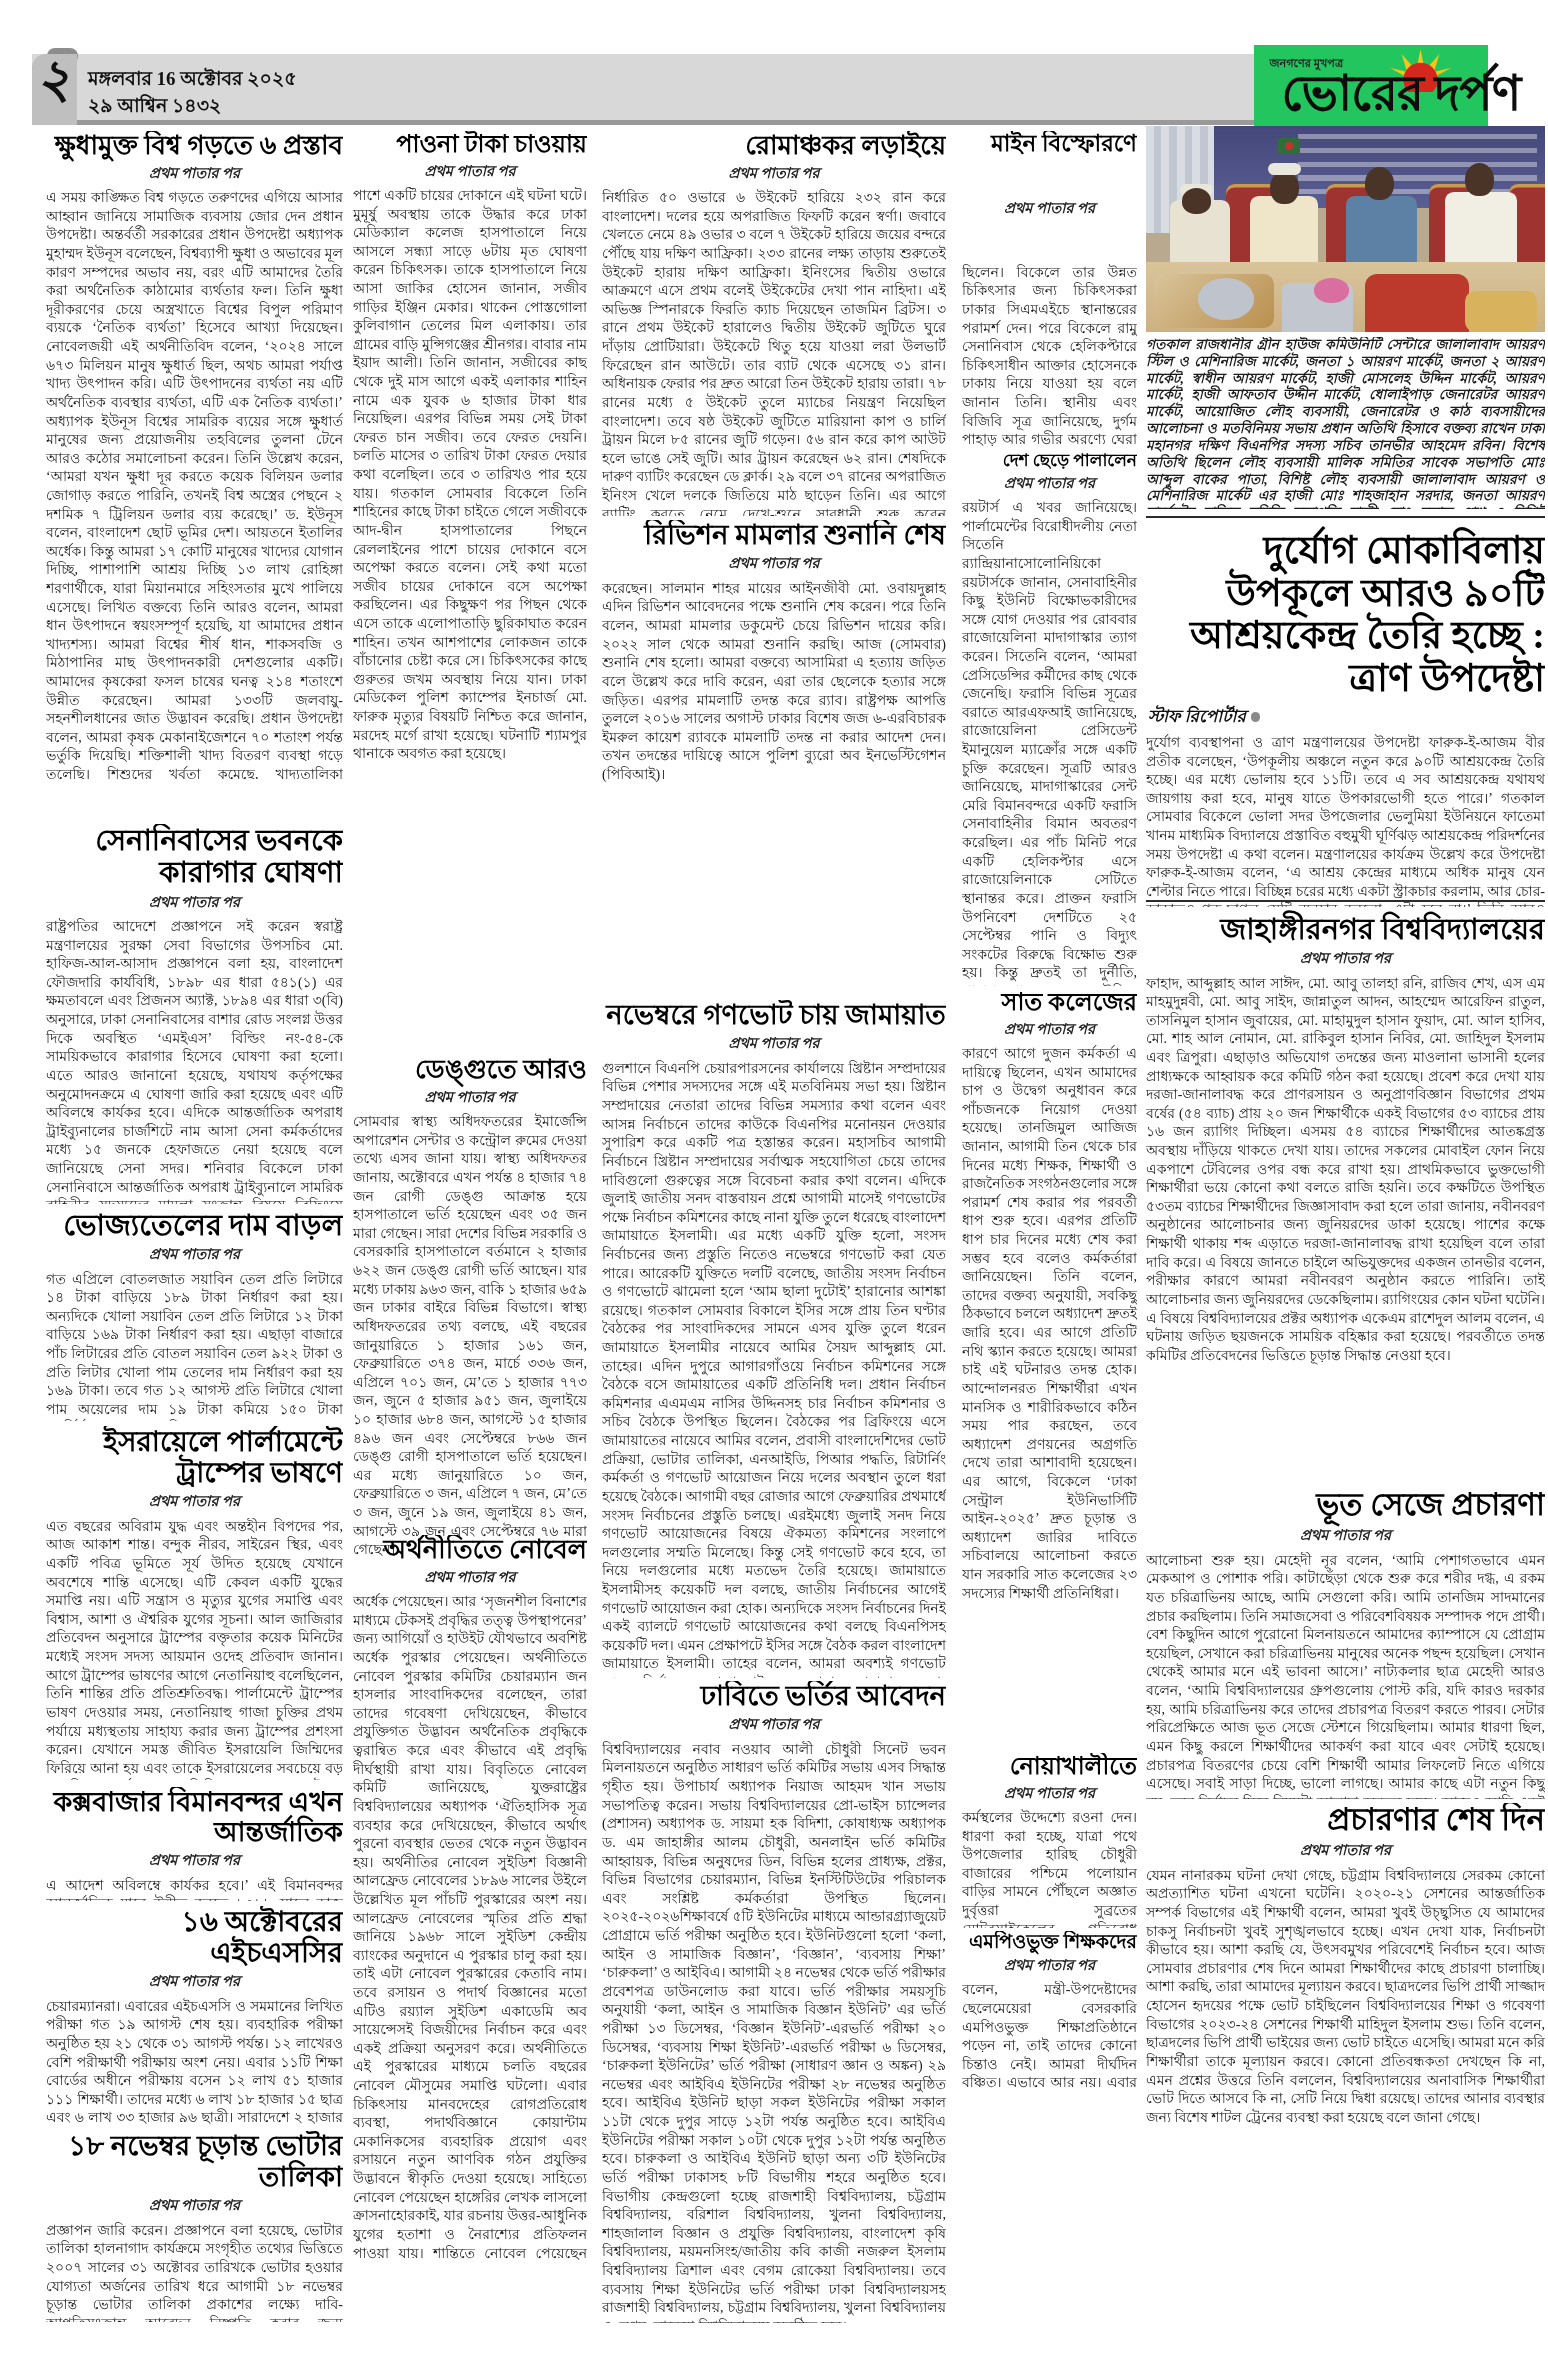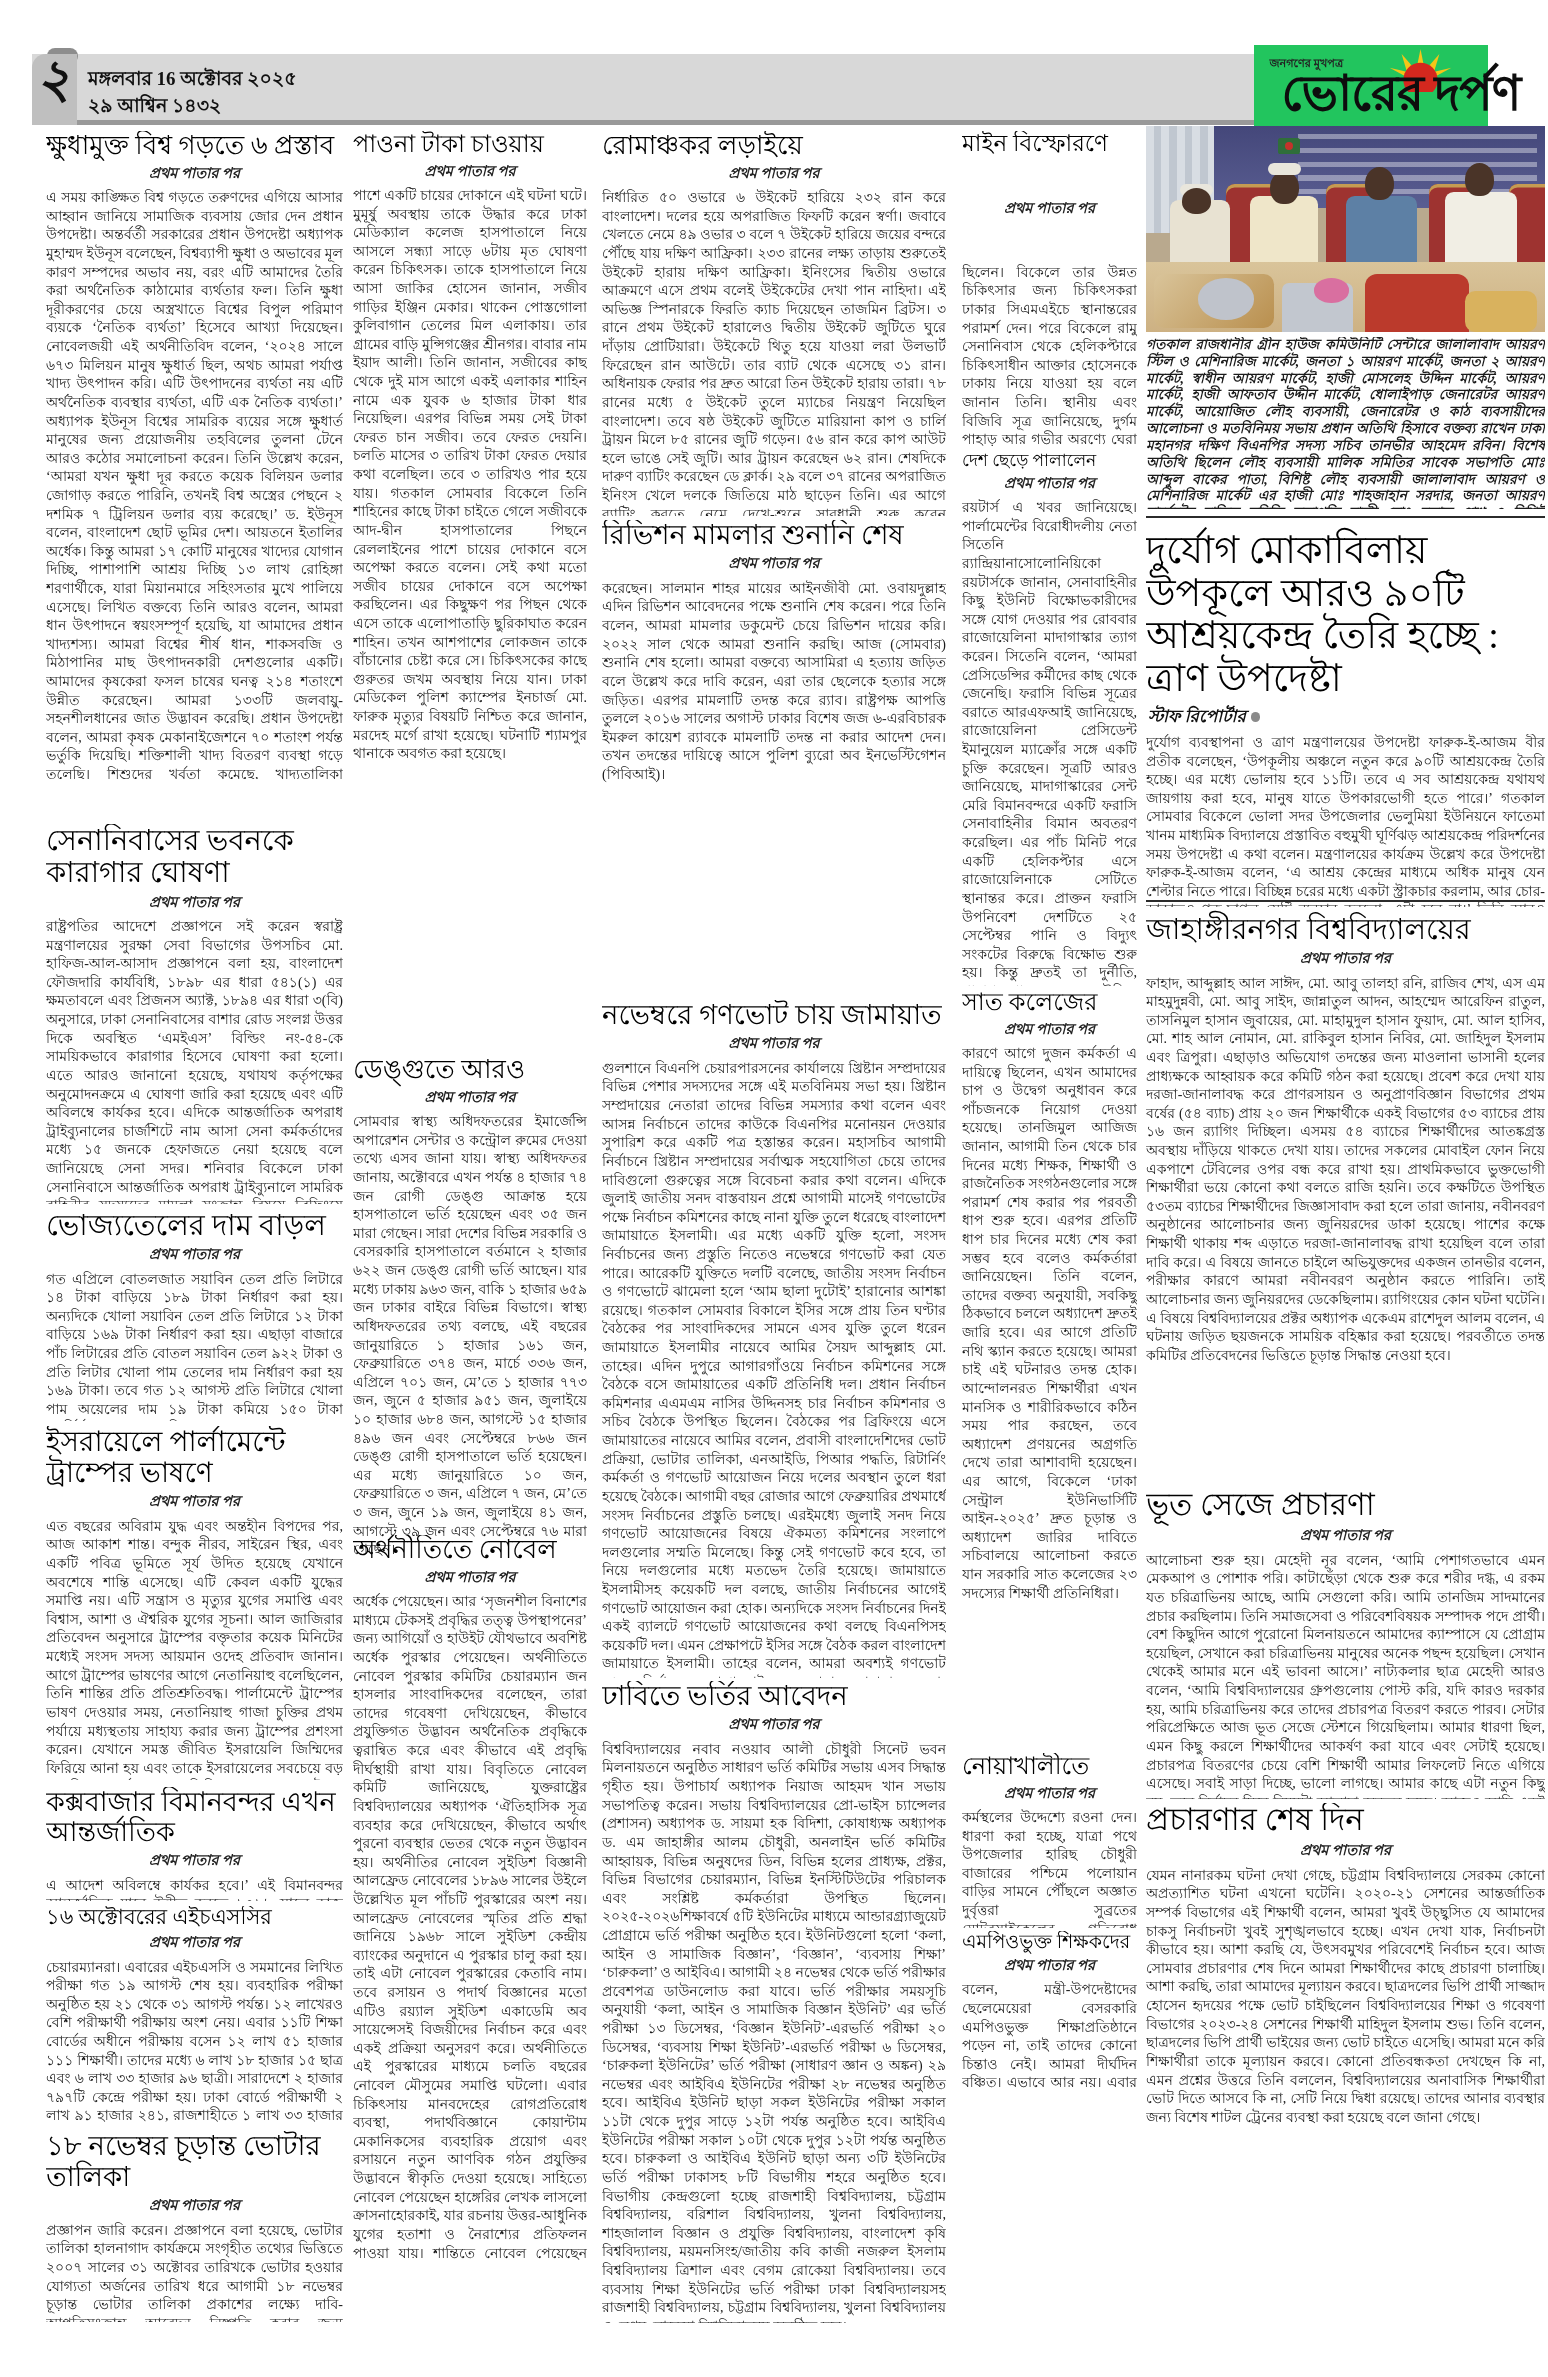--- a/index.html
+++ b/index.html
@@ -11,21 +11,21 @@
   .hdr-tab-cap{position:absolute;left:47px;top:48px;width:31px;height:15.5px;background:#8d8d8d;border-radius:8.6px;}
   .hdr-pageno{position:absolute;left:36px;top:53px;font-size:53px;font-weight:700;color:#111;font-style:italic;line-height:1;}
   .hdr-date1{position:absolute;left:88px;top:64px;font-size:19px;font-weight:700;color:#111;}
   .hdr-date2{position:absolute;left:88px;top:91px;font-size:19px;font-weight:700;color:#111;}
   .masthead{position:absolute;left:1254px;top:45px;width:234px;height:81px;background:#22c55e;}
   .masthead .tagline{position:absolute;left:15.5px;top:10.3px;font-size:11.2px;font-weight:700;color:#222;}
   .masthead .sun{position:absolute;left:127px;top:1.7px;}
   .masthead .title{position:absolute;left:0px;top:24px;width:294px;text-align:center;font-size:49px;font-weight:800;color:#0d0d0d;line-height:1.0;letter-spacing:-0.9px;}
   
   article{position:absolute;display:flex;flex-direction:column;overflow:hidden;}
-  article h2{margin:0 0 1.7px 0;text-align:left;font-weight:400;color:#000;line-height:1.12;}
+  article h2{margin:0 0 1.7px 0;text-align:right;font-weight:700;color:#000;line-height:1.12;}
   .kicker{text-align:center;font-style:italic;font-weight:600;font-size:14.6px;color:#222;margin-bottom:3.4px;}
   .byline{font-style:italic;font-weight:700;font-size:17px;color:#111;margin:1.7px 0 3.4px 1.7px;}
   .byline .dot{display:inline-block;width:9.5px;height:9.5px;border-radius:50%;background:#8a8a8a;margin-left:5.2px;}
   .abody{flex:1 1 auto;overflow:hidden;text-align:justify;font-size:14px;line-height:1.33;color:#1b1b1b;}
   .rule-top{border-top:2.6px solid #2b2b2b;padding-top:11px;}
   
   .photo{position:absolute;left:1146px;top:126px;width:399px;height:206px;overflow:hidden;background:#b9a98e;}
   .ph-banner{position:absolute;left:0;top:0;width:100%;height:40%;background:linear-gradient(180deg,#44477a,#5a5e92);}
   .ph-bannertxt{position:absolute;left:38%;top:4%;width:60%;height:32%;background:repeating-linear-gradient(180deg,rgba(255,255,255,.55) 0 5.2px,rgba(255,255,255,0) 5.2px 13.8px);opacity:.7;}
   .ph-flag{position:absolute;left:33%;top:6%;width:22.4px;height:15.5px;background:#2f6e3a;border-radius:2.6px;}
@@ -117,21 +117,21 @@
       <h2 style="font-size: 28px;">ইসরায়েলে পার্লামেন্টে ট্রাম্পের ভাষণে</h2>
       <div class="kicker">প্রথম পাতার পর</div>
       <div class="abody">এত বছরের অবিরাম যুদ্ধ এবং অন্তহীন বিপদের পর, আজ আকাশ শান্ত। বন্দুক নীরব, সাইরেন স্থির, এবং একটি পবিত্র ভূমিতে সূর্য উদিত হয়েছে যেখানে অবশেষে শান্তি এসেছে। এটি কেবল একটি যুদ্ধের সমাপ্তি নয়। এটি সন্ত্রাস ও মৃত্যুর যুগের সমাপ্তি এবং বিশ্বাস, আশা ও ঐশ্বরিক যুগের সূচনা। আল জাজিরার প্রতিবেদন অনুসারে ট্রাম্পের বক্তৃতার কয়েক মিনিটের মধ্যেই সংসদ সদস্য আয়মান ওদেহ প্রতিবাদ জানান। আগে ট্রাম্পের ভাষণের আগে নেতানিয়াহু বলেছিলেন, তিনি শান্তির প্রতি প্রতিশ্রুতিবদ্ধ। পার্লামেন্টে ট্রাম্পের ভাষণ দেওয়ার সময়, নেতানিয়াহু গাজা চুক্তির প্রথম পর্যায়ে মধ্যস্থতায় সাহায্য করার জন্য ট্রাম্পের প্রশংসা করেন। যেখানে সমস্ত জীবিত ইসরায়েলি জিম্মিদের ফিরিয়ে আনা হয় এবং তাকে ইসরায়েলের সবচেয়ে বড় বন্ধু হিসাবে বর্ণনা করেন। তিনি বলেন, ডোনাল্ড ট্রাম্প হলেন হোয়াইট হাউসে ইসরায়েল রাষ্ট্রের সবচেয়ে বড় বন্ধু। কোন আমেরিকান প্রেসিডেন্ট ইসরায়েলের জন্য এর চেয়ে বেশি কিছু করেননি।</div>
     </article>
     <article style="left: 46px; width: 297px; top: 1787px; height: 114px;">
       <h2 style="font-size: 27px;">কক্সবাজার বিমানবন্দর এখন আন্তর্জাতিক</h2>
       <div class="kicker">প্রথম পাতার পর</div>
       <div class="abody">এ আদেশ অবিলম্বে কার্যকর হবে।’ এই বিমানবন্দর আন্তর্জাতিক মানে উন্নীত করতে ২০২১ সালে কাজ শুরু করে বাংলাদেশ বেসামরিক বিমান চলাচল কর্তৃপক্ষ (বেবিচক)। বিদ্যমান ৬ হাজার ৭৭৫ ফুট দৈর্ঘ্য থেকে বাড়িয়ে ৯ হাজার ফুটের নতুন রানওয়ে প্রকল্পের কাজ শেষ হবে ২০২৬ সালের ডিসেম্বরে।</div>
     </article>
     <article style="left: 46px; width: 297px; top: 1906px; height: 218px;">
-      <h2 style="font-size: 21px;">১৬ অক্টোবরের এইচএসসির</h2>
+      <h2 style="font-size: 28px;">১৬ অক্টোবরের এইচএসসির</h2>
       <div class="kicker">প্রথম পাতার পর</div>
       <div class="abody">চেয়ারম্যানরা। এবারের এইচএসসি ও সমমানের লিখিত পরীক্ষা গত ১৯ আগস্ট শেষ হয়। ব্যবহারিক পরীক্ষা অনুষ্ঠিত হয় ২১ থেকে ৩১ আগস্ট পর্যন্ত। ১২ লাখেরও বেশি পরীক্ষার্থী পরীক্ষায় অংশ নেয়। এবার ১১টি শিক্ষা বোর্ডের অধীনে পরীক্ষায় বসেন ১২ লাখ ৫১ হাজার ১১১ শিক্ষার্থী। তাদের মধ্যে ৬ লাখ ১৮ হাজার ১৫ ছাত্র এবং ৬ লাখ ৩৩ হাজার ৯৬ ছাত্রী। সারাদেশে ২ হাজার ৭৯৭টি কেন্দ্রে পরীক্ষা হয়। ঢাকা বোর্ডে পরীক্ষার্থী ২ লাখ ৯১ হাজার ২৪১, রাজশাহীতে ১ লাখ ৩৩ হাজার ২৪২, কুমিল্লায় ১ লাখ ১ হাজার ৭৫০, যশোরে ১ লাখ ১৬ হাজার ৩১৭ ও চট্টগ্রামে ১ লাখ ৩৫ জন। এ ছাড়া বরিশালে পরীক্ষার্থী ৬১ হাজার ২৫, সিলেটে ৬৯ হাজার ৬৮৩, দিনাজপুরে ১ লাখ ৩ হাজার ৮৩২ এবং ময়মনসিংহে ৭৮ হাজার ২৭৩ জন। মাদরাসা শিক্ষা বোর্ডের অধীনে আলিম পরীক্ষার্থী ৮৬ হাজার ১০২ জন। কারিগরি বোর্ডের অধীনে পরীক্ষার্থী ১ লাখ ৯ হাজার ৬১১ জন।</div>
     </article>
     <article style="left: 46px; width: 297px; top: 2131px; height: 191px;">
       <h2 style="font-size: 27.5px;">১৮ নভেম্বর চূড়ান্ত ভোটার তালিকা</h2>
       <div class="kicker">প্রথম পাতার পর</div>
       <div class="abody">প্রজ্ঞাপন জারি করেন। প্রজ্ঞাপনে বলা হয়েছে, ভোটার তালিকা হালনাগাদ কার্যক্রমে সংগৃহীত তথ্যের ভিত্তিতে ২০০৭ সালের ৩১ অক্টোবর তারিখকে ভোটার হওয়ার যোগ্যতা অর্জনের তারিখ ধরে আগামী ১৮ নভেম্বর চূড়ান্ত ভোটার তালিকা প্রকাশের লক্ষ্যে দাবি-আপত্তিসংক্রান্ত আবেদন নিষ্পত্তি করার জন্য সংশোধনকারী কর্তৃপক্ষ নিয়োগ করা হলো। ইসি কর্মকর্তারা জানিয়েছেন, ভোটার তালিকার খসড়া প্রকাশ হবে ১ নভেম্বর। দাবি-আপত্তিও সংশোধনের আবেদনের শেষ সময় ১৬ নভেম্বর। দাবি ও আপত্তি নিষ্পত্তি হবে ১৭ নভেম্বর। আর চূড়ান্ত ভোটার তালিকা প্রকাশ করা হবে ১৮ নভেম্বর। দেশে বর্তমানে ভোটার ১২ কোটি ৬৩ লাখ ৭ হাজার ৫৯৪ জন। এদের মধ্যে পুরুষ ভোটার ৬ কোটি ৪১ লাখ ৪৫৫ জন। নারী ভোটার ৬ কোটি ২২ লাখ ৫ হাজার ৮১৯ জন। আর ভোটার হিজড়া ভোটার ১২৩০ জন।</div>
     </article>
     <article style="left: 353px; width: 234px; top: 131px; height: 920px;">
       <h2 style="font-size: 24px;">পাওনা টাকা চাওয়ায়</h2>

